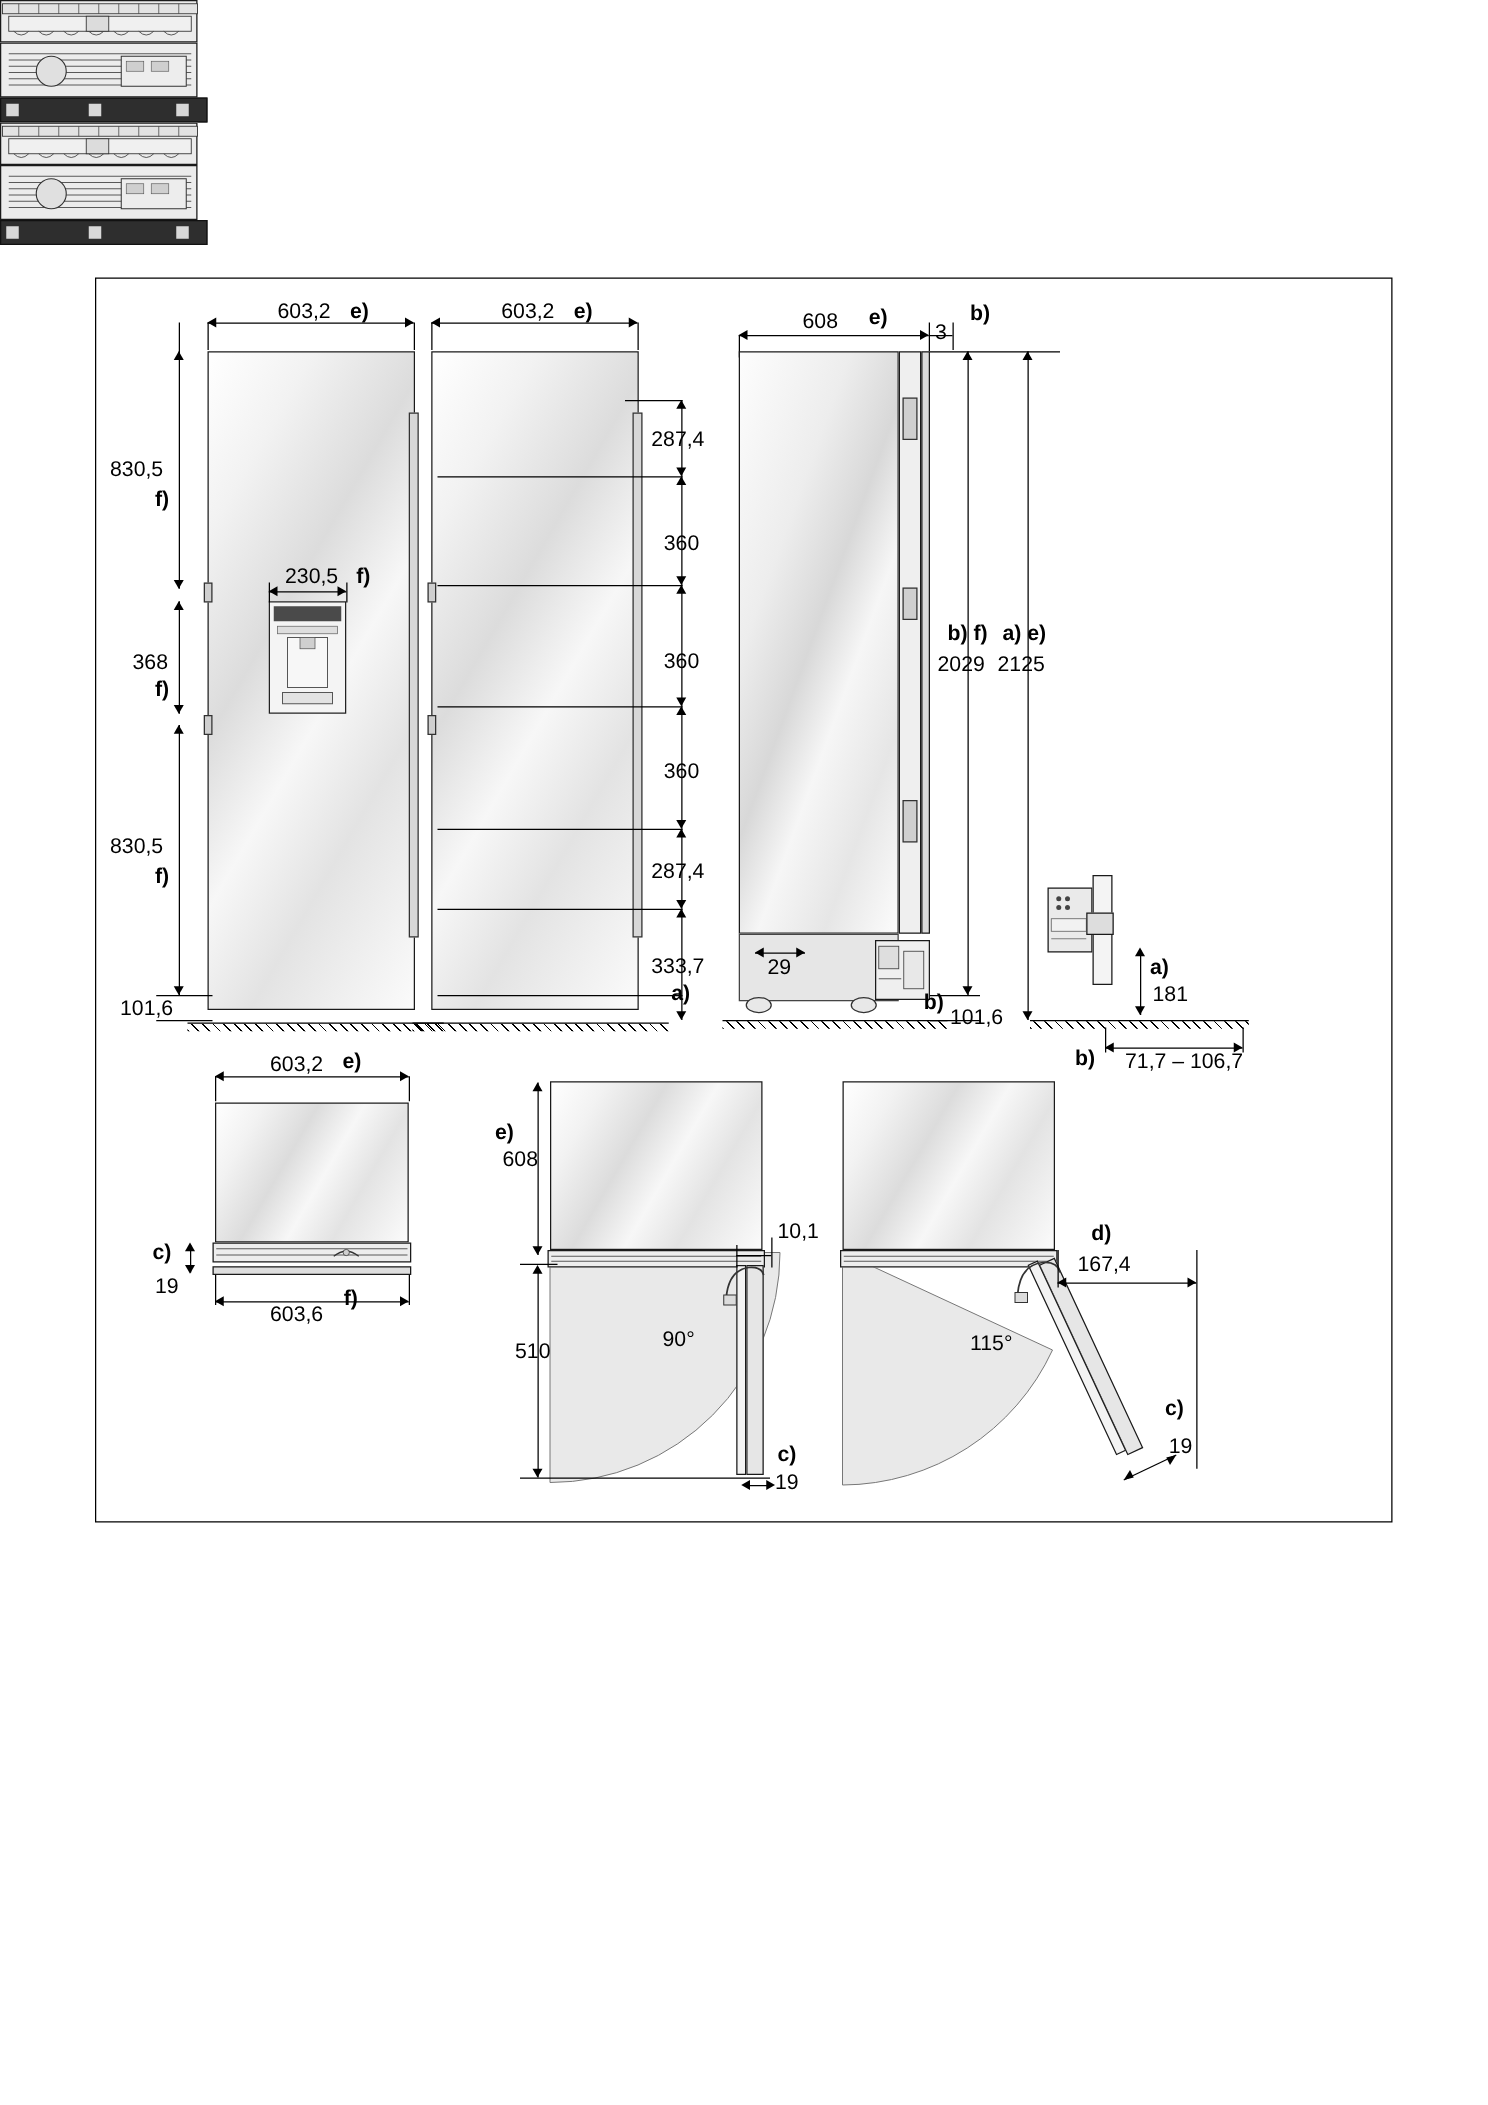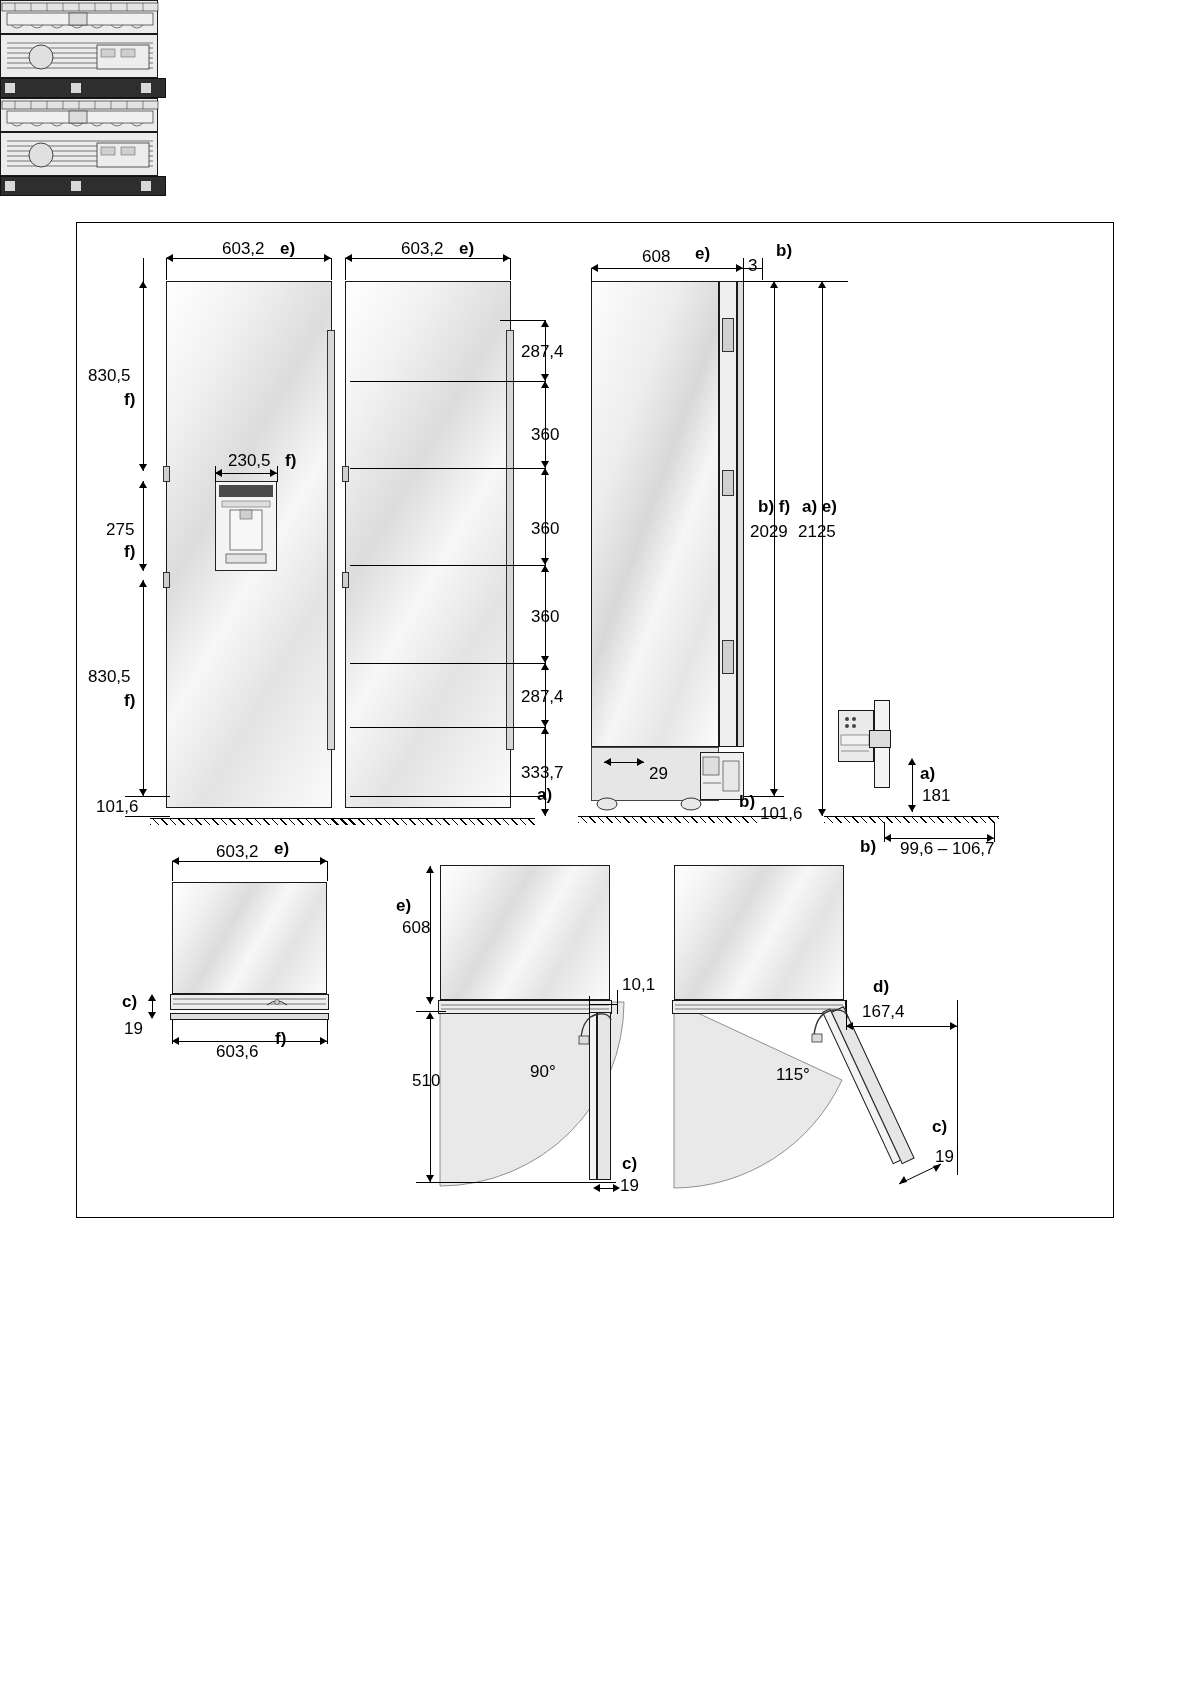--- a/index.html
+++ b/index.html
@@ -118,21 +118,21 @@
   <div>
     <div class="vline" style="left:143px;top:281px;height:190px;"></div>
     <div class="arrowU" style="left:139px;top:281px;"></div>
     <div class="arrowD" style="left:139px;top:464px;"></div>
     <span class="lbl" style="left:88px;top:367px;">830,5</span>
     <span class="lbl b" style="left:124px;top:391px;">f)</span>
 
     <div class="vline" style="left:143px;top:481px;height:90px;"></div>
     <div class="arrowU" style="left:139px;top:481px;"></div>
     <div class="arrowD" style="left:139px;top:564px;"></div>
-    <span class="lbl" style="left:106px;top:521px;">275</span>
+    <span class="lbl" style="left:106px;top:521px;">368</span>
     <span class="lbl b" style="left:124px;top:543px;">f)</span>
 
     <div class="vline" style="left:143px;top:580px;height:216px;"></div>
     <div class="arrowU" style="left:139px;top:580px;"></div>
     <div class="arrowD" style="left:139px;top:789px;"></div>
     <span class="lbl" style="left:88px;top:668px;">830,5</span>
     <span class="lbl b" style="left:124px;top:692px;">f)</span>
 
     <div class="hline" style="left:125px;top:796px;width:45px;"></div>
     <div class="hline" style="left:125px;top:816px;width:45px;"></div>
@@ -273,21 +273,21 @@
     <svg style="position:absolute;left:591px;top:796px;" width="150" height="16" viewBox="0 0 150 16">
       <ellipse cx="16" cy="8" rx="10" ry="6" fill="#e8e8e8" stroke="#333" stroke-width="1"></ellipse>
       <ellipse cx="100" cy="8" rx="10" ry="6" fill="#e8e8e8" stroke="#333" stroke-width="1"></ellipse>
     </svg>
     <div class="hline" style="left:578px;top:816px;width:180px;"></div>
     <div class="hatch" style="position:absolute;left:578px;top:817px;width:180px;height:6px;"></div>
 
     <div class="hline" style="left:604px;top:762px;width:40px;"></div>
     <div class="arrowL" style="left:604px;top:758px;"></div>
     <div class="arrowR" style="left:637px;top:758px;"></div>
-    <span class="lbl" style="left:649px;top:765px;">29</span>
+    <span class="lbl" style="left:614px;top:765px;">29</span>
 
     <div class="vline" style="left:774px;top:281px;height:515px;"></div>
     <div class="arrowU" style="left:770px;top:281px;"></div>
     <div class="arrowD" style="left:770px;top:789px;"></div>
     <span class="lbl b" style="left:758px;top:498px;">b) f)</span>
     <span class="lbl" style="left:750px;top:523px;">2029</span>
 
     <div class="vline" style="left:822px;top:281px;height:535px;"></div>
     <div class="arrowU" style="left:818px;top:281px;"></div>
     <div class="arrowD" style="left:818px;top:809px;"></div>
@@ -322,21 +322,21 @@
     <div class="arrowD" style="left:908px;top:805px;"></div>
     <span class="lbl b" style="left:920px;top:765px;">a)</span>
     <span class="lbl" style="left:922px;top:787px;">181</span>
 
     <div class="hline" style="left:884px;top:838px;width:110px;"></div>
     <div class="arrowL" style="left:884px;top:834px;"></div>
     <div class="arrowR" style="left:987px;top:834px;"></div>
     <div class="vline" style="left:884px;top:822px;height:20px;"></div>
     <div class="vline" style="left:994px;top:822px;height:20px;"></div>
     <span class="lbl b" style="left:860px;top:838px;">b)</span>
-    <span class="lbl" style="left:900px;top:840px;">99,6 – 106,7</span>
+    <span class="lbl" style="left:900px;top:840px;">71,7 – 106,7</span>
   </div>
 
   <div>
     <div class="hline" style="left:172px;top:861px;width:155px;"></div>
     <div class="arrowL" style="left:172px;top:857px;"></div>
     <div class="arrowR" style="left:320px;top:857px;"></div>
     <div class="vline" style="left:172px;top:861px;height:20px;"></div>
     <div class="vline" style="left:327px;top:861px;height:20px;"></div>
     <span class="lbl" style="left:216px;top:843px;">603,2</span>
     <span class="lbl b" style="left:274px;top:840px;">e)</span>

